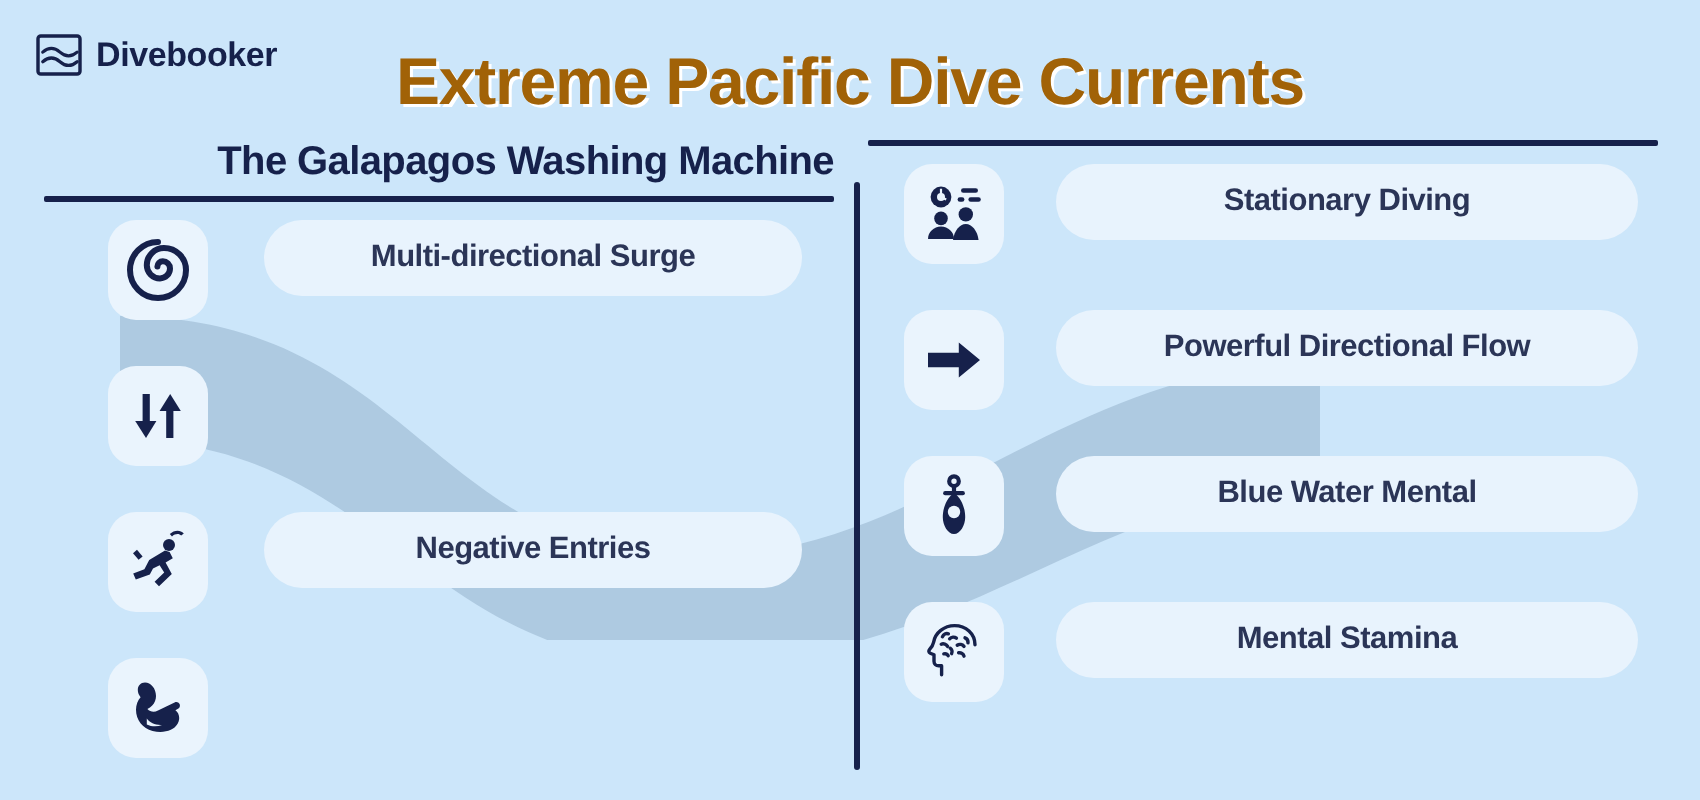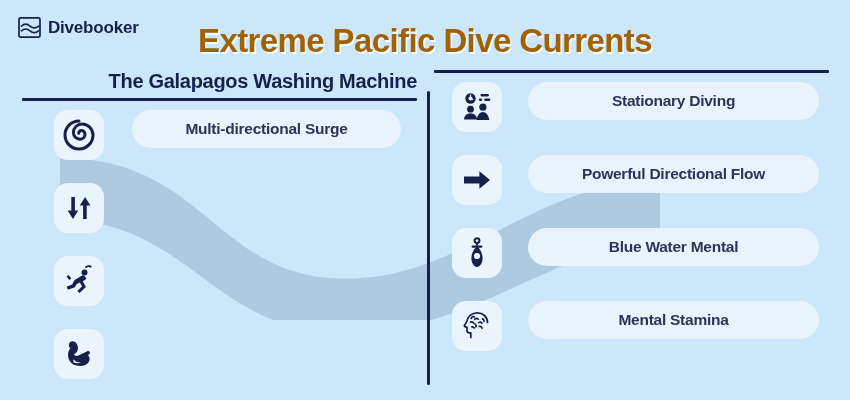--- a/index.html
+++ b/index.html
@@ -113,20 +113,21 @@
       <div class="icon-box">
         <svg width="34" height="34" viewBox="0 0 34 34">
           <g fill="#16214b">
             <circle cx="22.5" cy="8.5" r="3"></circle>
             <path d="M24 4.2c1.6-1.5 3.6-1.6 4.6-.4l1.3-1.1c-1.8-2-4.9-1.7-7 .3z"></path>
             <path d="M20.5 11.3 12.6 16l-2.4 4.6-5.6 2.2 1.3 3 7-2.6 1.6-3 3.3-1.6 2.3 3.6-4.8 4.7 2.2 2.2 6.4-6.1-3.1-5.8 3.6-2.1-1.6-3.1z"></path>
             <path d="M4.5 12.6l2.8 3.3 2-1.7-2.8-3.3z"></path>
           </g>
         </svg>
       </div>
+      <div class="pill">Negative Entries</div>
     </div>
 
     <div class="row">
       <div class="icon-box">
         <svg width="32" height="32" viewBox="0 0 32 32">
           <g fill="#16214b">
             <path d="M9.5 3.2c-2.2 0-3.6 1.6-3.6 3.8 0 1.5.6 2.5 1.4 3.6-1.4 1.6-2.3 3.7-2.3 6.3 0 5 3.3 9.4 8.3 10.6 3.3.8 6.5.6 9.1-.6 2.6-1.2 4.2-3.4 4.2-5.9 0-1.6-.7-3-1.9-3.9l1.3-.7c.9-.5 1.2-1.5.8-2.4-.5-1-1.6-1.3-2.5-.8L16 17.3c-2.2 1.2-4 .5-5.3-.8.9-.4 1.7-1 2.4-1.7 1.3-1.4 1.9-3.1 1.9-4.8 0-3.9-2.6-6.8-5.5-6.8z"></path>
             <path d="M10.4 21.3c1.6 2.2 4.3 3.4 7.6 3.2-2.4.9-5.2.9-7.6-.3z" fill="#eaf4fd"></path>
           </g>
         </svg>

